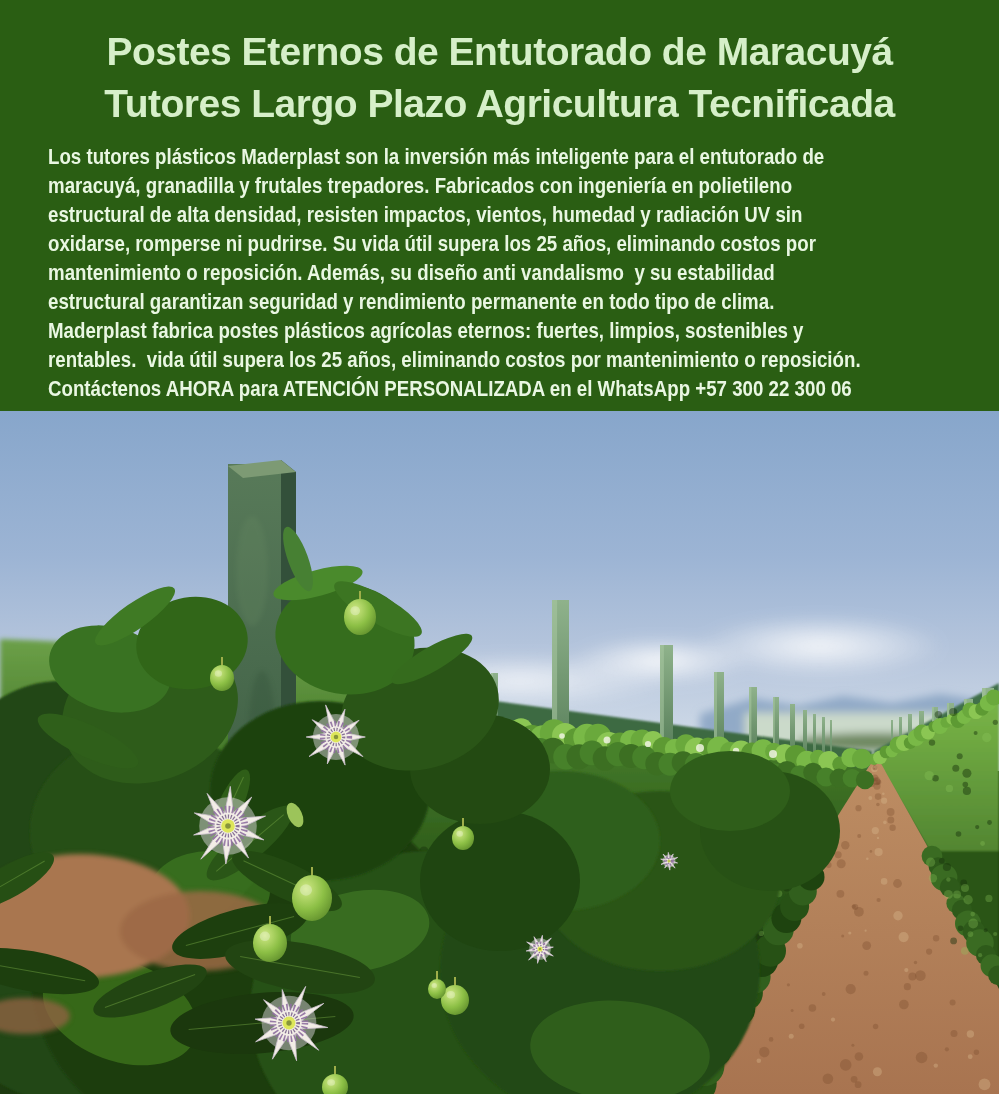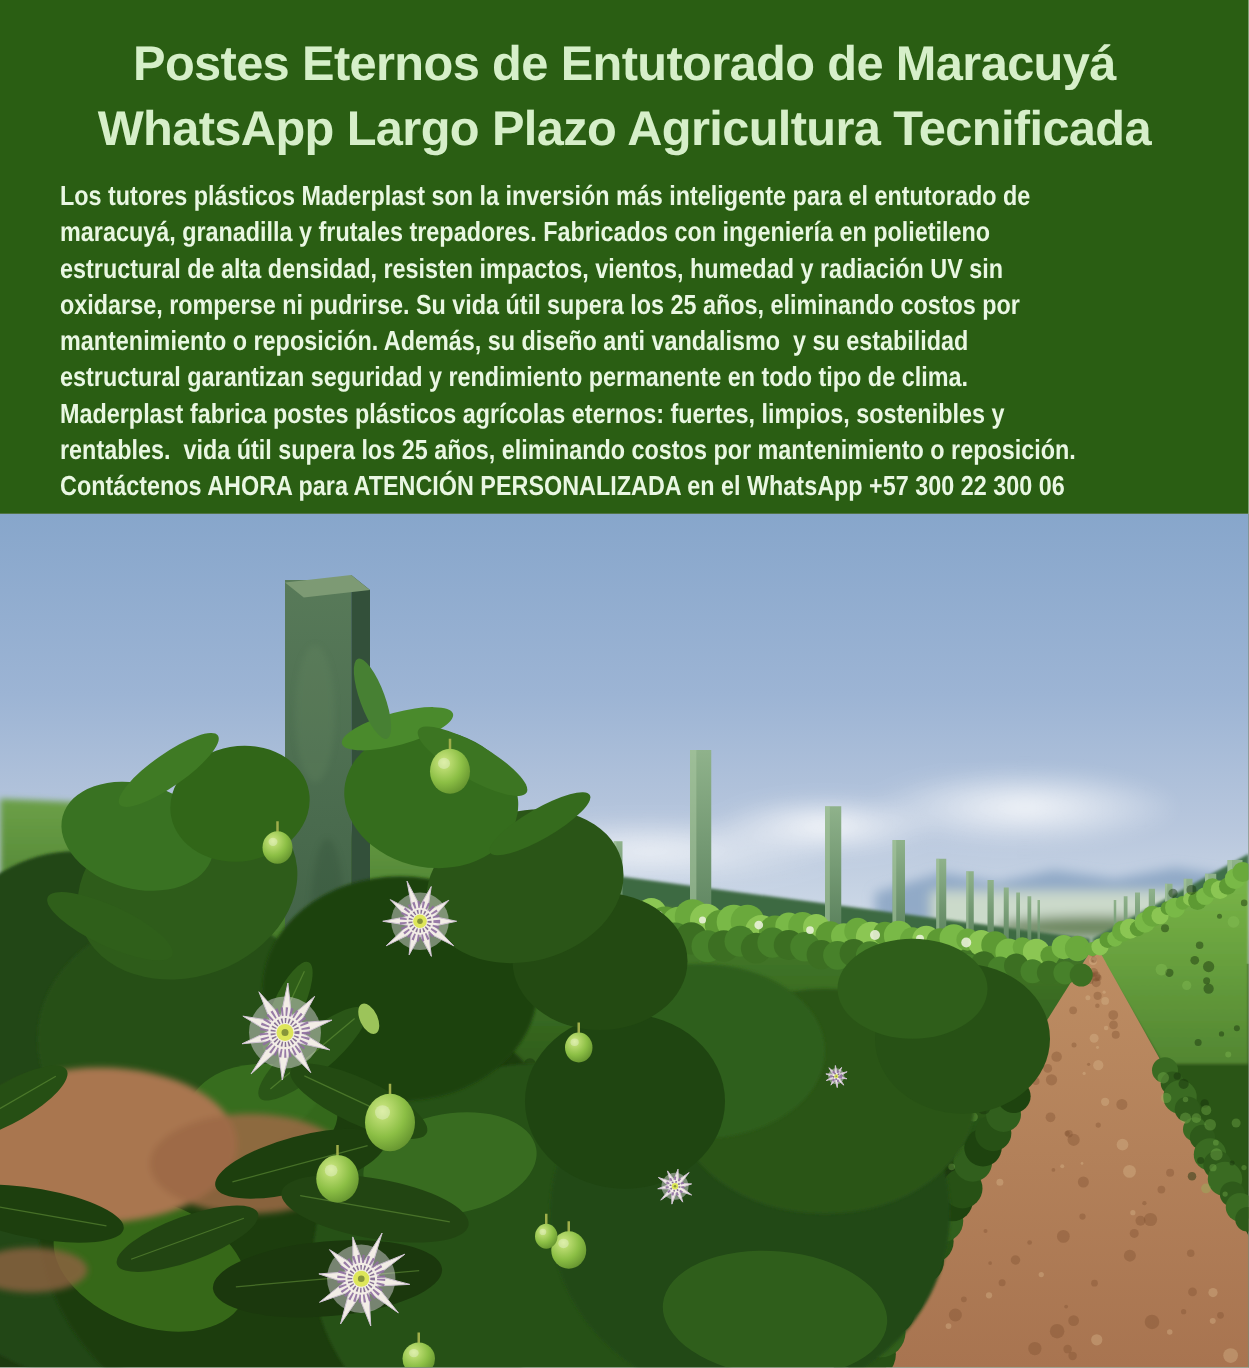--- a/index.html
+++ b/index.html
@@ -18,21 +18,21 @@
       radial-gradient(220px 40px at 520px 75px, rgba(255,255,255,.75), transparent 70%),
       radial-gradient(260px 35px at 240px 85px, rgba(255,255,255,.5), transparent 70%),
       radial-gradient(200px 30px at 80px 75px, rgba(255,255,255,.4), transparent 70%);}
   svg.scene{position:absolute;top:0;left:0;width:999px;height:683px;}
 </style>
 </head>
 <body>
 
 <div class="banner">
   <div class="title-line">Postes Eternos de Entutorado de Maracuyá</div>
-  <div class="title-line">WhatsApp Largo Plazo Agricultura Tecnificada</div>
+  <div class="title-line">Tutores Largo Plazo Agricultura Tecnificada</div>
   <div class="paras" id="paraLines">
       <div class="para-line">Los tutores plásticos Maderplast son la inversión más inteligente para el entutorado de</div>
       <div class="para-line">maracuyá, granadilla y frutales trepadores. Fabricados con ingeniería en polietileno</div>
       <div class="para-line">estructural de alta densidad, resisten impactos, vientos, humedad y radiación UV sin</div>
       <div class="para-line">oxidarse, romperse ni pudrirse. Su vida útil supera los 25 años, eliminando costos por</div>
       <div class="para-line">mantenimiento o reposición. Además, su diseño anti vandalismo  y su estabilidad</div>
       <div class="para-line">estructural garantizan seguridad y rendimiento permanente en todo tipo de clima.</div>
       <div class="para-line">Maderplast fabrica postes plásticos agrícolas eternos: fuertes, limpios, sostenibles y</div>
       <div class="para-line">rentables.  vida útil supera los 25 años, eliminando costos por mantenimiento o reposición.</div>
       <div class="para-line">Contáctenos AHORA para ATENCIÓN PERSONALIZADA en el WhatsApp +57 300 22 300 06</div>

